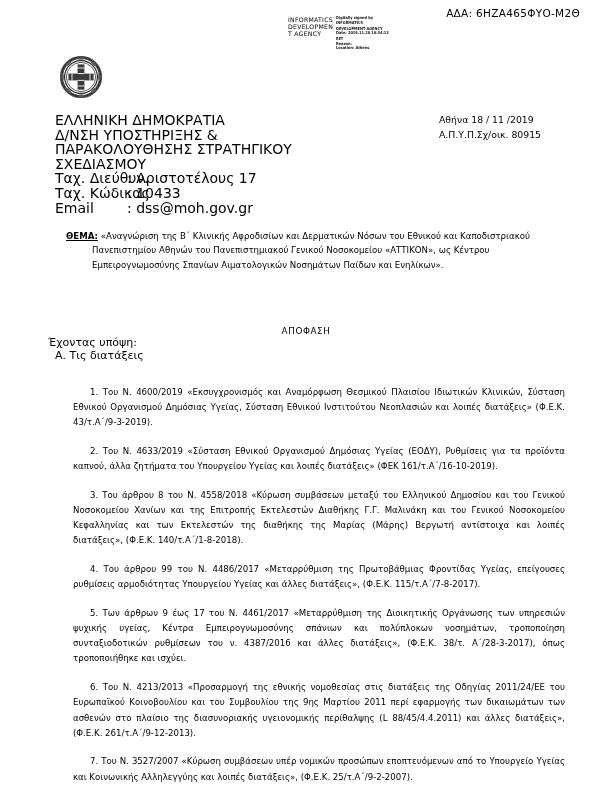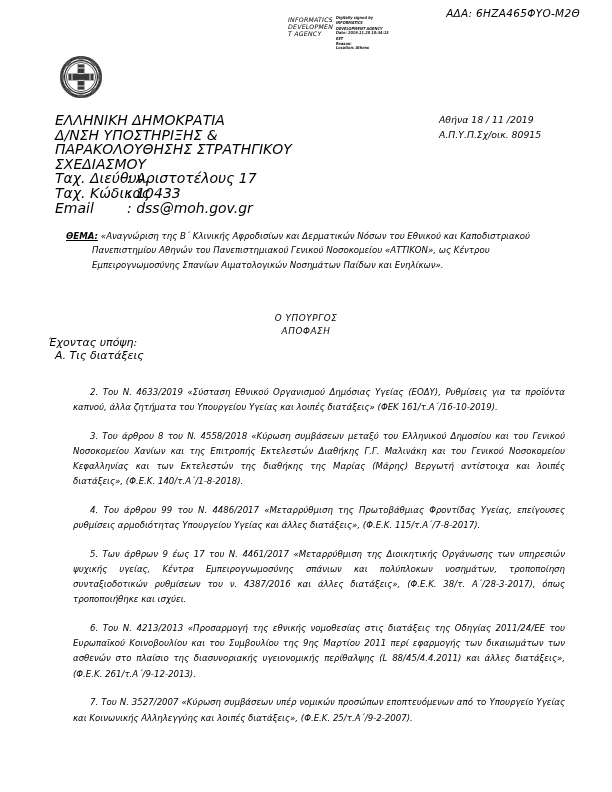--- a/index.html
+++ b/index.html
@@ -8,21 +8,20 @@
     background: #ffffff;
   }
   .page {
     position: relative;
     width: 612px;
     height: 792px;
     background: #ffffff;
     font-family: "DejaVu Sans", "Liberation Sans", sans-serif;
     color: #000000;
     overflow: hidden;
-    font-style: italic;
   }
 
   
   .ada-line {
     position: absolute;
     top: 7px;
     left: 0;
     width: 580px;
     text-align: right;
     font-size: 10.5px;
@@ -243,28 +242,28 @@
 
   <div class="thema">
     <span class="thema-label">ΘΕΜΑ:</span><span>«Αναγνώριση της Β΄ Κλινικής Αφροδισίων και Δερματικών Νόσων του Εθνικού και Καποδιστριακού</span>
     <div class="thema-body" style="margin-top:0;margin-left:44px;">
       <div>Πανεπιστημίου Αθηνών του Πανεπιστημιακού Γενικού Νοσοκομείου «ΑΤΤΙΚΟΝ», ως Κέντρου</div>
       <div>Εμπειρογνωμοσύνης Σπανίων Αιματολογικών Νοσημάτων Παίδων και Ενηλίκων».</div>
     </div>
   </div>
 
   <div class="center-head h-apofasi">ΑΠΟΦΑΣΗ</div>
-  <div class="center-head h-ypourgos">Ο ΥΠΟΥΡΓΟΣ</div>
 
   <div class="echontas">
     <div>Έχοντας υπόψη:</div>
     <span class="sub">Α. Τις διατάξεις</span>
   </div>
 
   <div class="provisions">
+    <p class="prov">1. Του Ν. 4600/2019 «Εκσυγχρονισμός και Αναμόρφωση Θεσμικού Πλαισίου Ιδιωτικών Κλινικών, Σύσταση Εθνικού Οργανισμού Δημόσιας Υγείας, Σύσταση Εθνικού Ινστιτούτου Νεοπλασιών και λοιπές διατάξεις» (Φ.Ε.Κ. 43/τ.Α΄/9-3-2019).</p>
     <p class="prov">2. Του Ν. 4633/2019 «Σύσταση Εθνικού Οργανισμού Δημόσιας Υγείας (ΕΟΔΥ), Ρυθμίσεις για τα προϊόντα καπνού, άλλα ζητήματα του Υπουργείου Υγείας και λοιπές διατάξεις» (ΦΕΚ 161/τ.Α΄/16-10-2019).</p>
     <p class="prov">3. Του άρθρου 8 του Ν. 4558/2018 «Κύρωση συμβάσεων μεταξύ του Ελληνικού Δημοσίου και του Γενικού Νοσοκομείου Χανίων και της Επιτροπής Εκτελεστών Διαθήκης Γ.Γ. Μαλινάκη και του Γενικού Νοσοκομείου Κεφαλληνίας και των Εκτελεστών της διαθήκης της Μαρίας (Μάρης) Βεργωτή αντίστοιχα και λοιπές διατάξεις», (Φ.Ε.Κ. 140/τ.Α΄/1-8-2018).</p>
     <p class="prov">4. Του άρθρου 99 του Ν. 4486/2017 «Μεταρρύθμιση της Πρωτοβάθμιας Φροντίδας Υγείας, επείγουσες ρυθμίσεις αρμοδιότητας Υπουργείου Υγείας και άλλες διατάξεις», (Φ.Ε.Κ. 115/τ.Α΄/7-8-2017).</p>
     <p class="prov">5. Των άρθρων 9 έως 17 του Ν. 4461/2017 «Μεταρρύθμιση της Διοικητικής Οργάνωσης των υπηρεσιών ψυχικής υγείας, Κέντρα Εμπειρογνωμοσύνης σπάνιων και πολύπλοκων νοσημάτων, τροποποίηση συνταξιοδοτικών ρυθμίσεων του ν. 4387/2016 και άλλες διατάξεις», (Φ.Ε.Κ. 38/τ. Α΄/28-3-2017), όπως τροποποιήθηκε και ισχύει.</p>
     <p class="prov">6. Του Ν. 4213/2013 «Προσαρμογή της εθνικής νομοθεσίας στις διατάξεις της Οδηγίας 2011/24/ΕΕ του Ευρωπαϊκού Κοινοβουλίου και του Συμβουλίου της 9ης Μαρτίου 2011 περί εφαρμογής των δικαιωμάτων των ασθενών στο πλαίσιο της διασυνοριακής υγειονομικής περίθαλψης (L 88/45/4.4.2011) και άλλες διατάξεις», (Φ.Ε.Κ. 261/τ.Α΄/9-12-2013).</p>
     <p class="prov">7. Του Ν. 3527/2007 «Κύρωση συμβάσεων υπέρ νομικών προσώπων εποπτευόμενων από το Υπουργείο Υγείας και Κοινωνικής Αλληλεγγύης και λοιπές διατάξεις», (Φ.Ε.Κ. 25/τ.Α΄/9-2-2007).</p>
   </div>
 
 </div>
 

